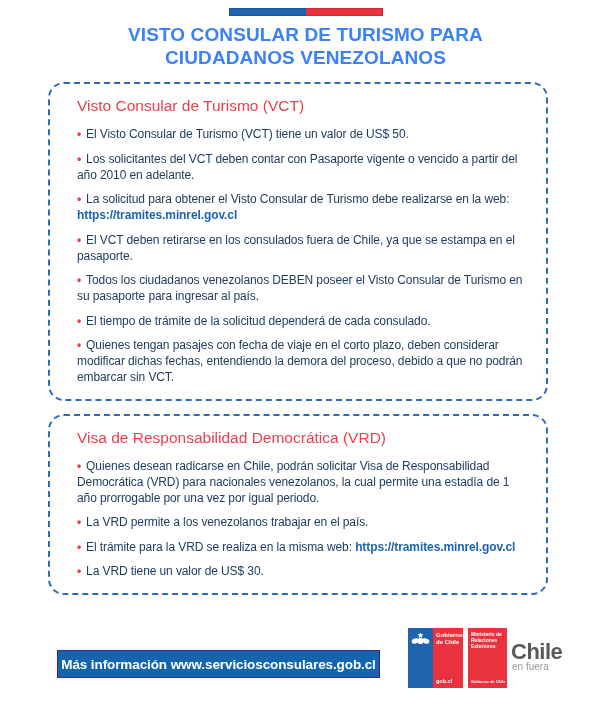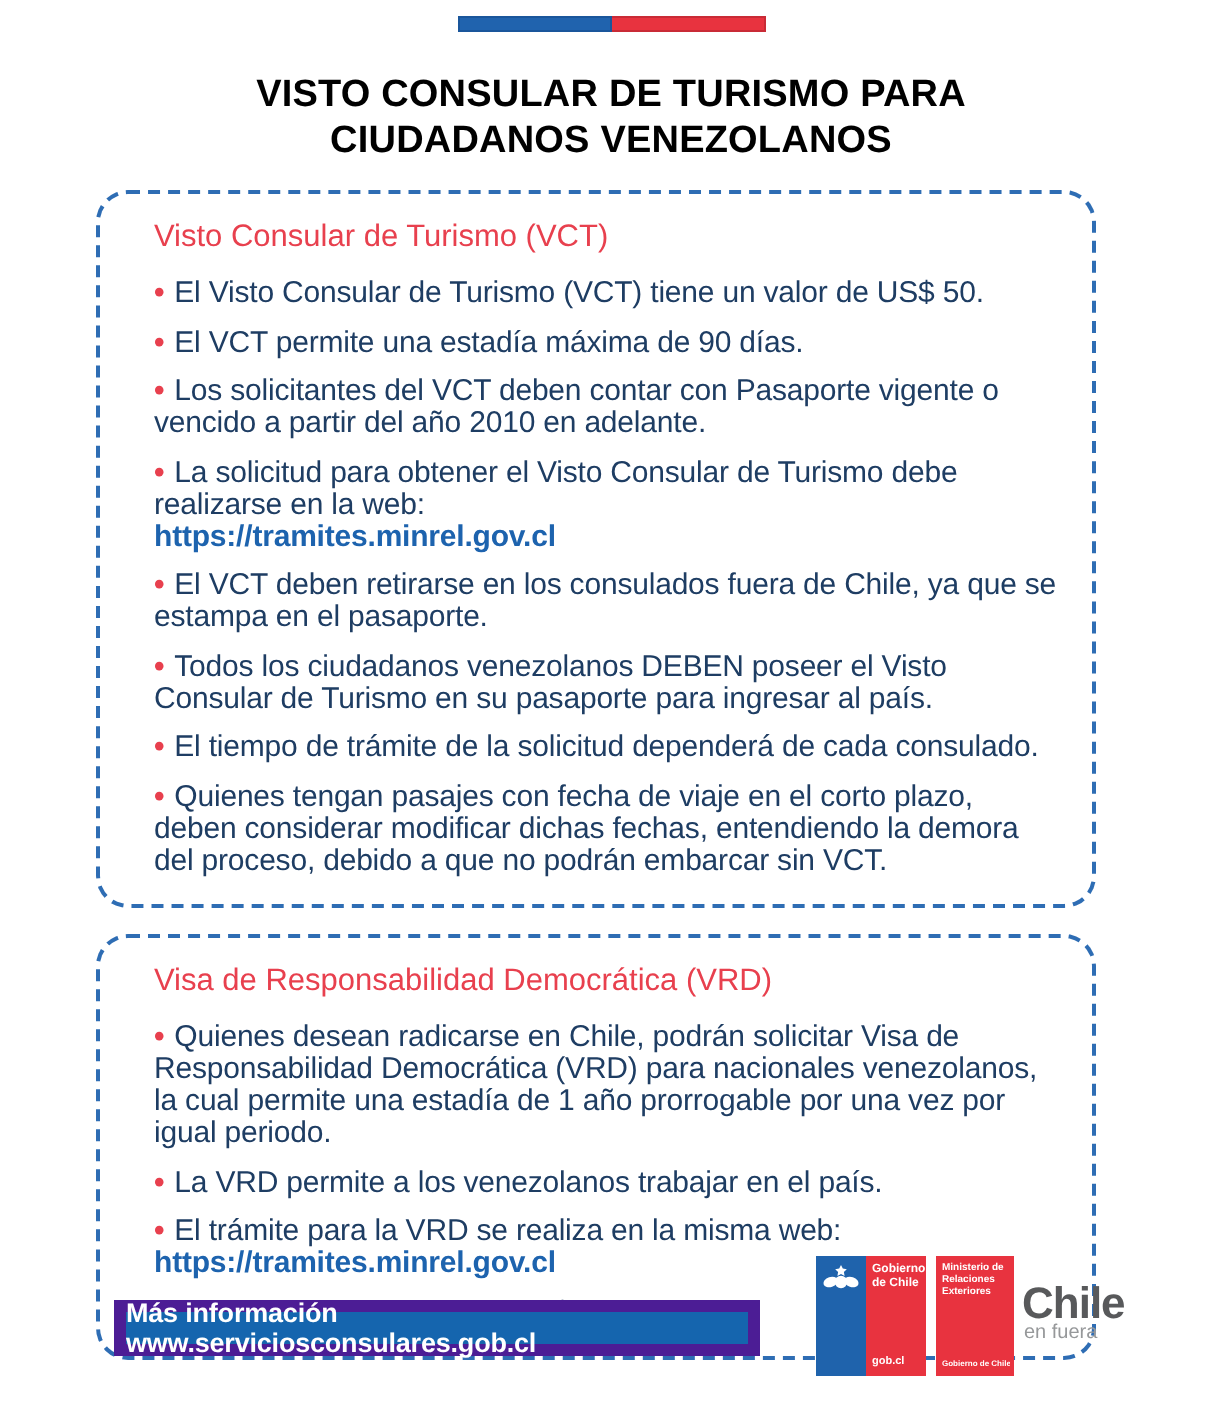--- a/index.html
+++ b/index.html
@@ -14,23 +14,23 @@
   
   .flag-bar {
     width: 154px; height: 8px;
     margin: 8px auto 0 auto;
     display: flex;
   }
   .flag-bar .blue { width: 50%; height: 100%; background: #2063ae; border: 1px solid #1a569b; }
   .flag-bar .red  { width: 50%; height: 100%; background: #e8333f; border: 1px solid #c92b36; border-left: none; }
   
   .title {
-    margin-top: 20px;
+    margin-top: 7px;
     text-align: center;
-    color: #000000;
+    color: #3b82f6;
     font-size: 19px;
     font-weight: bold;
     line-height: 23px;
     letter-spacing: 0.1px;
   }
   
   .box {
     width: 500px;
     margin: 13px 0 0 48px;
     border: 2px dashed #2e6db4;
@@ -39,34 +39,34 @@
     background: #ffffff;
   }
   .box h2 {
     color: #e8404e;
     font-size: 15.5px;
     font-weight: normal;
     margin-bottom: 11px;
   }
   .bullet {
     color: #1e3d63;
-    font-size: 15px;
+    font-size: 12px;
     line-height: 16px;
     margin-bottom: 8.5px;
     letter-spacing: -0.1px;
   }
   .marker { color: #e8404e; margin-right: 5px; font-weight: bold; }
   .link { color: #1d63ae; font-weight: bold; text-decoration: none; text-align: right; }
   
   .info-bar {
     position: absolute;
     left: 57px; top: 650px;
     width: 323px; height: 28px;
     background: #1565ae;
-    border: 6px solid #4c1d95;
+    border: 1px solid #4c1d95;
     color: #ffffff;
     font-size: 13.5px;
     font-weight: bold;
     display: flex; align-items: center; justify-content: center;
     letter-spacing: -0.1px;
   }
   .gob-logo {
     position: absolute; left: 408px; top: 628px;
     width: 55px; height: 60px;
     display: flex;
@@ -123,21 +123,20 @@
   <h1 class="title">
     <div>VISTO CONSULAR DE TURISMO PARA</div>
     <div>CIUDADANOS VENEZOLANOS</div>
   </h1>
 
   <section class="box">
     <h2>Visto Consular de Turismo (VCT)</h2>
 
     <p class="bullet"><span class="marker">•</span><span>El Visto Consular de Turismo (VCT) tiene un valor de US$ 50.</span></p>
 
-    <p class="bullet"><span class="marker">•</span><span>El VCT permite una estadía máxima de 90 días.</span></p>
 
     <p class="bullet"><span class="marker">•</span><span>Los solicitantes del VCT deben contar con Pasaporte vigente o vencido a partir del año 2010 en adelante.</span></p>
 
     <p class="bullet"><span class="marker">•</span><span>La solicitud para obtener el Visto Consular de Turismo debe realizarse en la  web:</span><br><a href="#" class="link">https://tramites.minrel.gov.cl</a></p>
 
     <p class="bullet"><span class="marker">•</span><span>El VCT deben retirarse en los consulados fuera de Chile, ya que se estampa en el pasaporte.</span></p>
 
     <p class="bullet"><span class="marker">•</span><span>Todos los ciudadanos venezolanos DEBEN poseer el Visto Consular de Turismo en su pasaporte para ingresar al país.</span></p>
 
     <p class="bullet"><span class="marker">•</span><span>El tiempo de trámite de la solicitud dependerá de cada consulado.</span></p>

